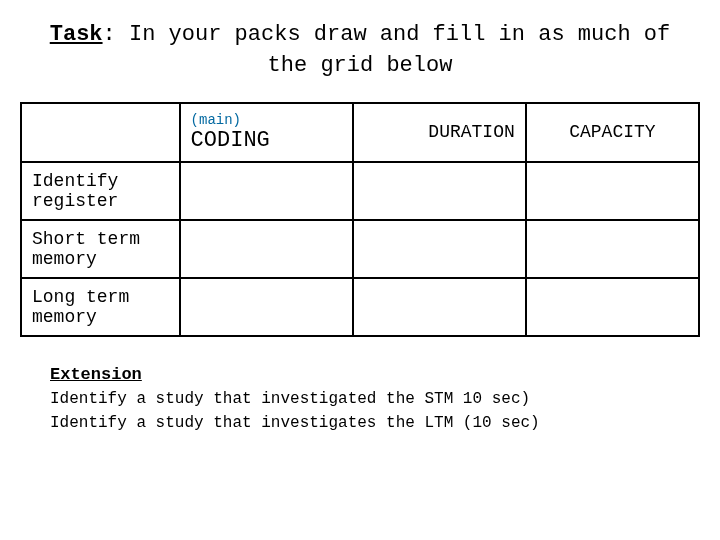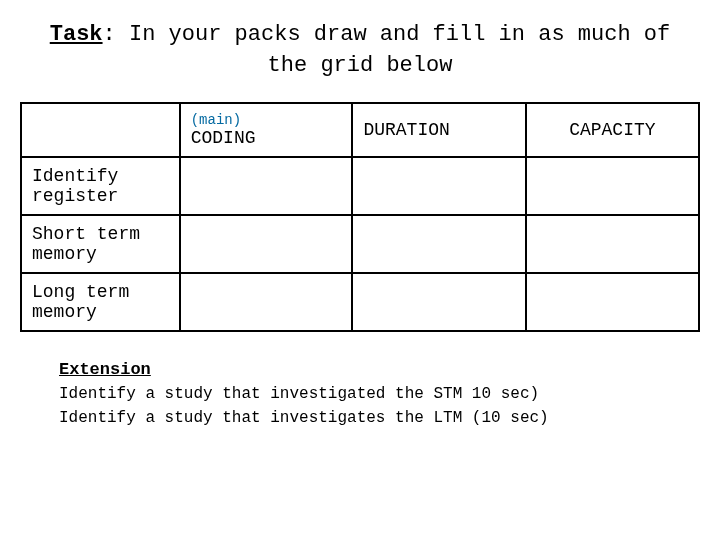--- a/index.html
+++ b/index.html
@@ -12,21 +12,21 @@
       width: 720px;
       height: 540px;
       background: #ffffff;
       font-family: 'Courier New', Courier, monospace;
       overflow: hidden;
     }
 
     .page-container {
       width: 720px;
       height: 540px;
-      padding: 20px 39px;
+      padding: 20px 30px;
       display: flex;
       flex-direction: column;
       align-items: center;
     }
 
     .title {
       font-size: 22px;
       font-weight: normal;
       text-align: center;
       margin-bottom: 20px;
@@ -62,21 +62,21 @@
       width: 160px;
       font-weight: normal;
     }
 
     .col-coding {
       width: 175px;
     }
 
     .col-duration {
       width: 175px;
-      text-align: left;
+      text-align: right;
       margin-top: 16px;
     }
 
     .col-capacity {
       width: 175px;
       text-align: center;
       margin-top: 24px;
     }
 
     .header-row td {
@@ -84,21 +84,21 @@
       vertical-align: middle;
     }
 
     .coding-header {
       font-size: 14px;
       color: #0369a1;
       display: block;
     }
 
     .coding-main {
-      font-size: 18px;
+      font-size: 22px;
       display: block;
       font-weight: normal;
     }
 
     .data-cell {
       height: 55px;
     }
 
     .extension-section {
       width: 680px;

